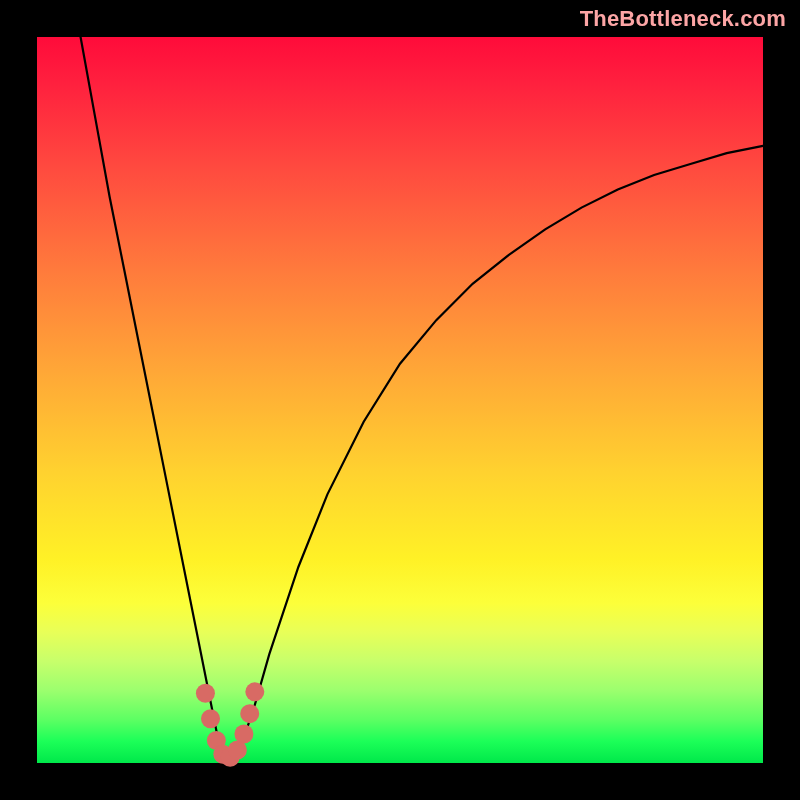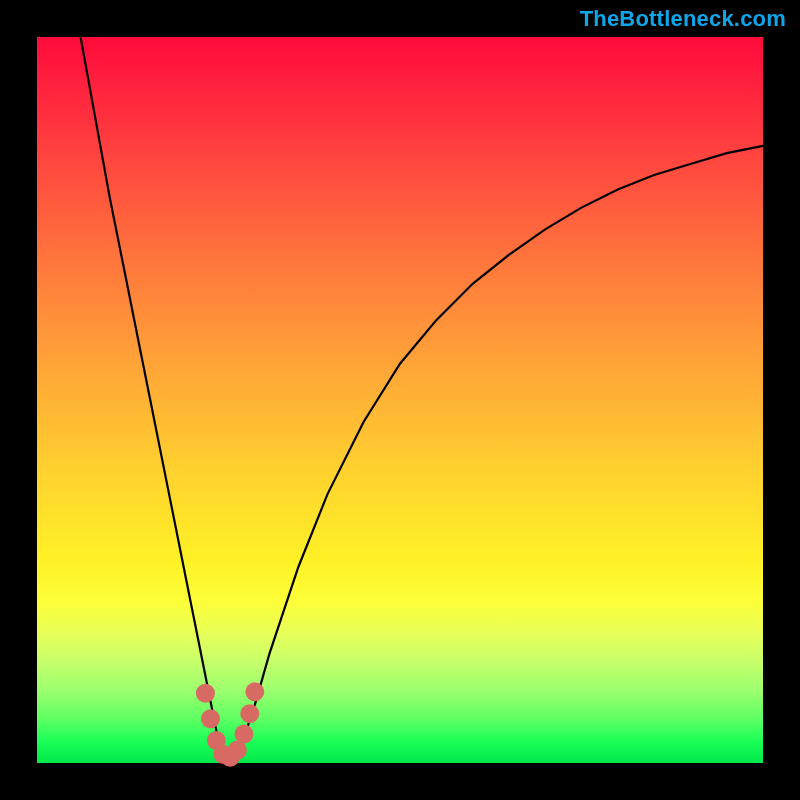--- a/index.html
+++ b/index.html
@@ -40,21 +40,21 @@
       #00e84a 100%
     );
   }
   .watermark {
     position: absolute;
     top: 6px;
     right: 14px;
     font-family: Arial, Helvetica, sans-serif;
     font-size: 22px;
     font-weight: 600;
-    color: #0ea5e9;
+    color: #fca5a5;
     letter-spacing: 0.2px;
     user-select: none;
   }
   svg.curve {
     position: absolute;
     left: 0;
     top: 0;
     width: 726px;
     height: 726px;
     overflow: visible;

